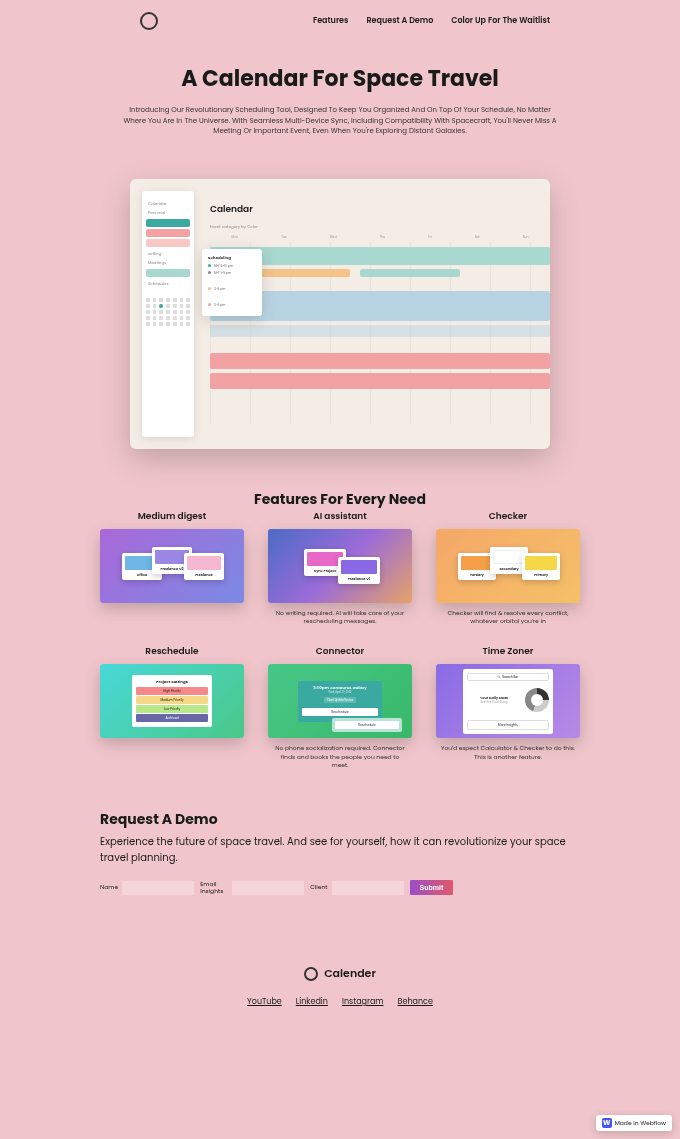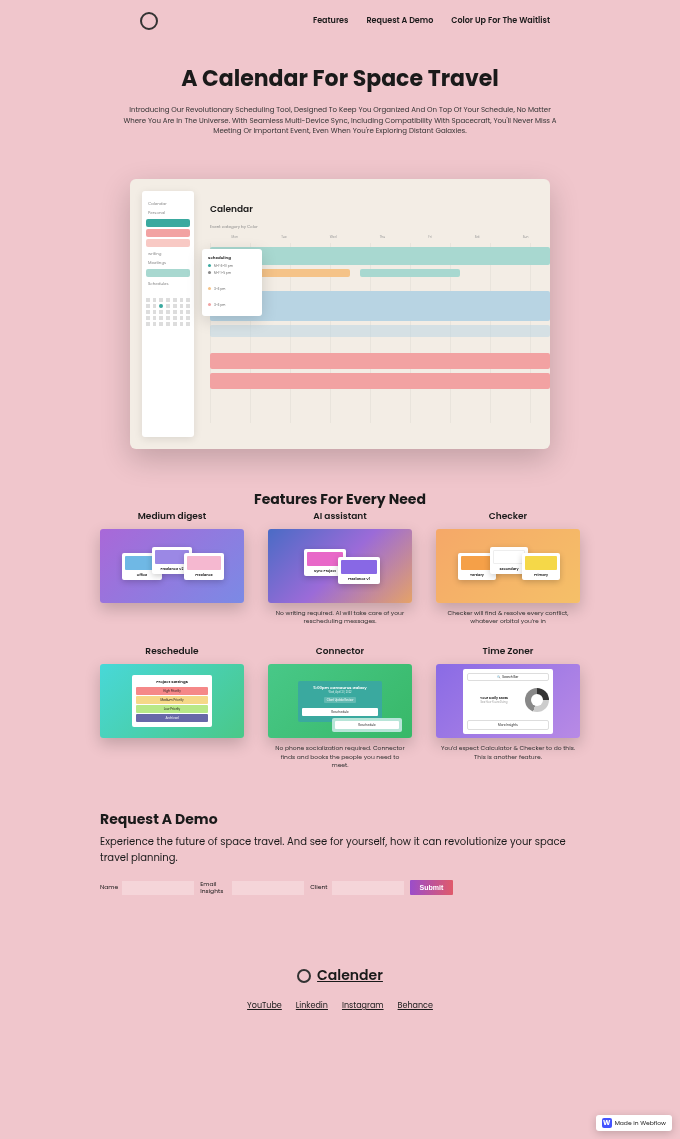--- a/index.html
+++ b/index.html
@@ -191,21 +191,21 @@
   font-weight: 600;
   padding: 4px 10px;
   cursor: pointer;
   border-radius: 1px;
 }
 
 
 .footer { text-align: center; padding: 30px 0 30px; }
 .footer-logo { display: flex; align-items: center; justify-content: center; gap: 6px; margin-bottom: 14px; }
 .footer-logo .fl-icon { width: 14px; height: 14px; border-radius: 50%; border: 2px solid #333; }
-.footer-logo .fl-text { font-size: 14px; font-weight: 600; text-decoration: underline; }
+.footer-logo .fl-text { font-size: 11px; font-weight: 600; }
 .footer-links { display: flex; justify-content: center; gap: 14px; margin-bottom: 18px; }
 .footer-links a { font-size: 8px; color: #1a1a1a; text-decoration: underline; }
 
 .webflow-badge {
   position: fixed;
   bottom: 8px; right: 8px;
   background: #fff;
   border-radius: 3px;
   padding: 3px 6px;
   font-size: 6px;

